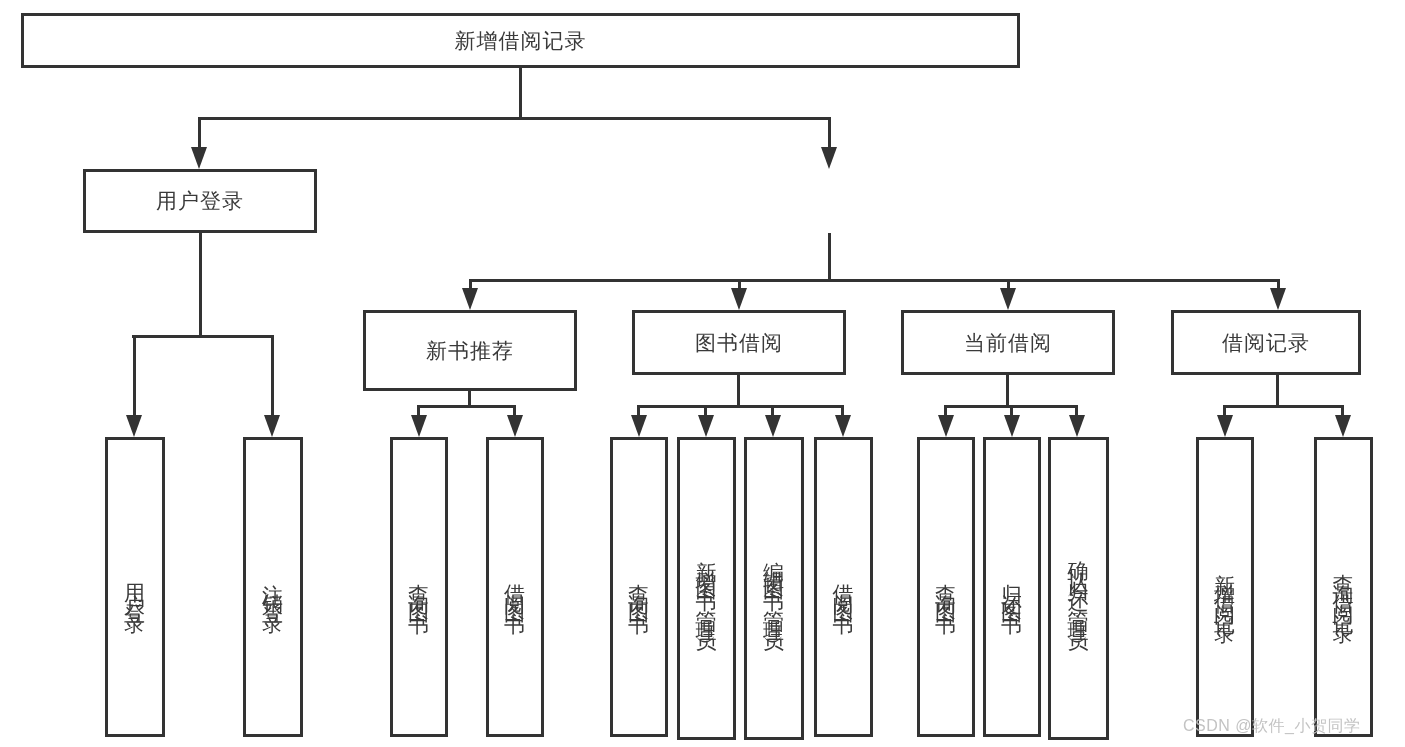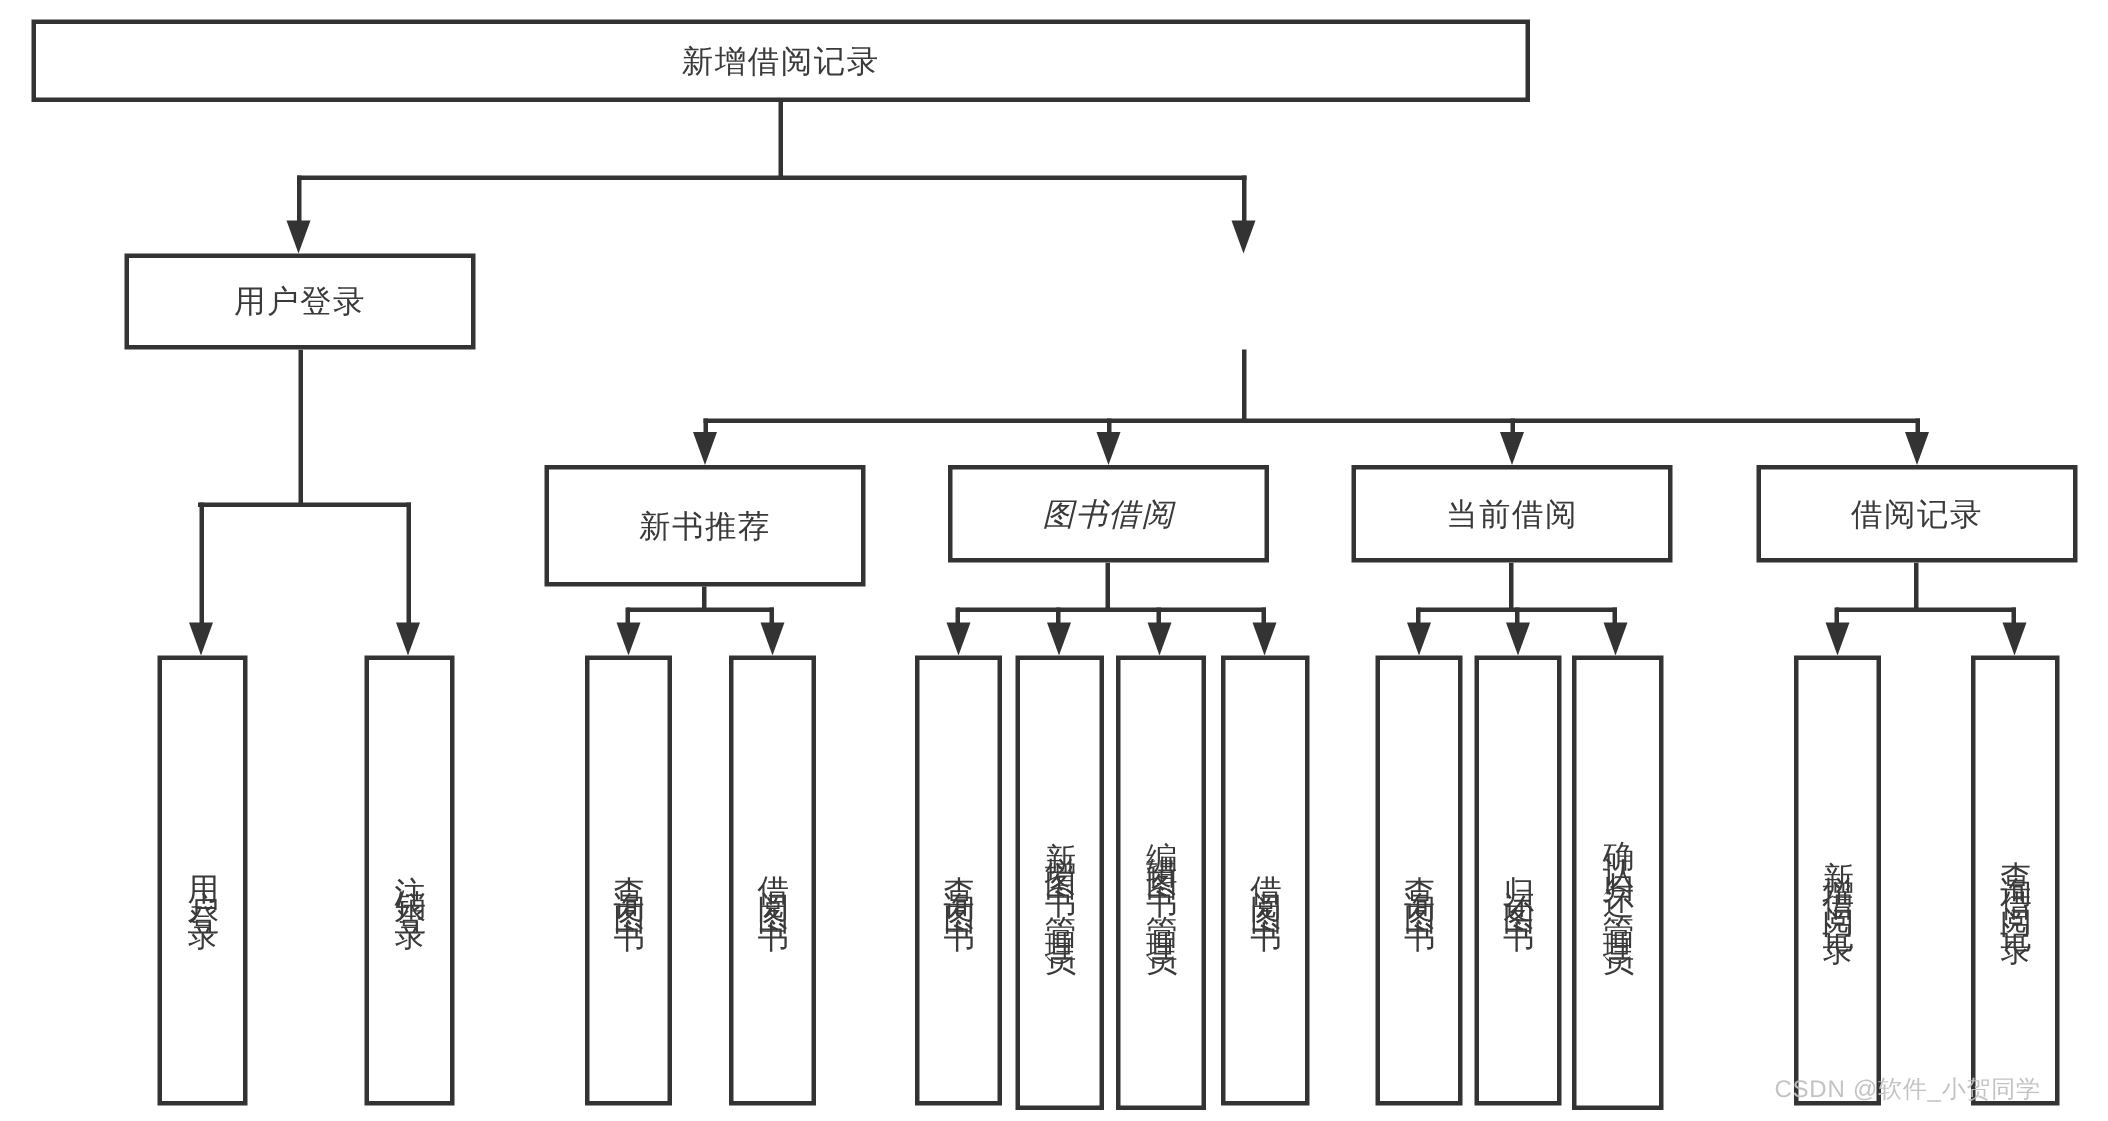--- a/index.html
+++ b/index.html
@@ -86,23 +86,23 @@
   <div class="vline" style="left:469px; top:279px; height:12px;"></div>
   <div class="arrow" style="left:462px; top:288px;"></div>
   <div class="vline" style="left:738px; top:279px; height:12px;"></div>
   <div class="arrow" style="left:731px; top:288px;"></div>
   <div class="vline" style="left:1007px; top:279px; height:12px;"></div>
   <div class="arrow" style="left:1000px; top:288px;"></div>
   <div class="vline" style="left:1277px; top:279px; height:12px;"></div>
   <div class="arrow" style="left:1270px; top:288px;"></div>
 
   <div class="box" style="left:363px; top:310px; width:214px; height:81px;">新书推荐</div>
-  <div class="box" style="left:632px; top:310px; width:214px; height:65px;font-style:italic;">图书借阅</div>
+  <div class="box" style="left:632px; top:310px; width:214px; height:65px;">图书借阅</div>
   <div class="box" style="left:901px; top:310px; width:214px; height:65px;">当前借阅</div>
-  <div class="box" style="left:1171px; top:310px; width:214px; height:65px;">借阅记录</div>
+  <div class="box" style="left:1171px; top:310px; width:190px; height:65px;">借阅记录</div>
 
   <div class="vline" style="left:468px; top:375px; height:33px;"></div>
   <div class="hline" style="left:418px; top:405px; width:98px;"></div>
   <div class="vline" style="left:417px; top:405px; height:13px;"></div>
   <div class="arrow" style="left:411px; top:415px;"></div>
   <div class="vline" style="left:513px; top:405px; height:13px;"></div>
   <div class="arrow" style="left:507px; top:415px;"></div>
 
   <div class="vline" style="left:737px; top:375px; height:33px;"></div>
   <div class="hline" style="left:638px; top:405px; width:206px;"></div>

